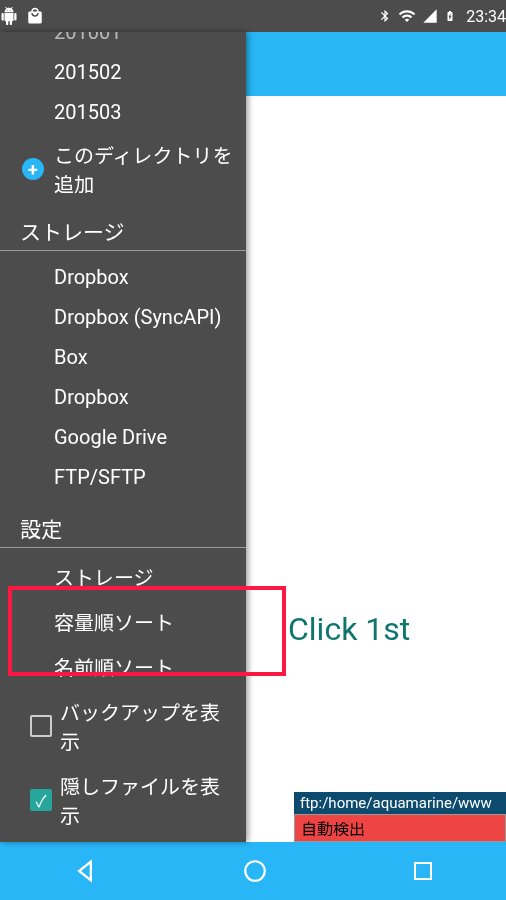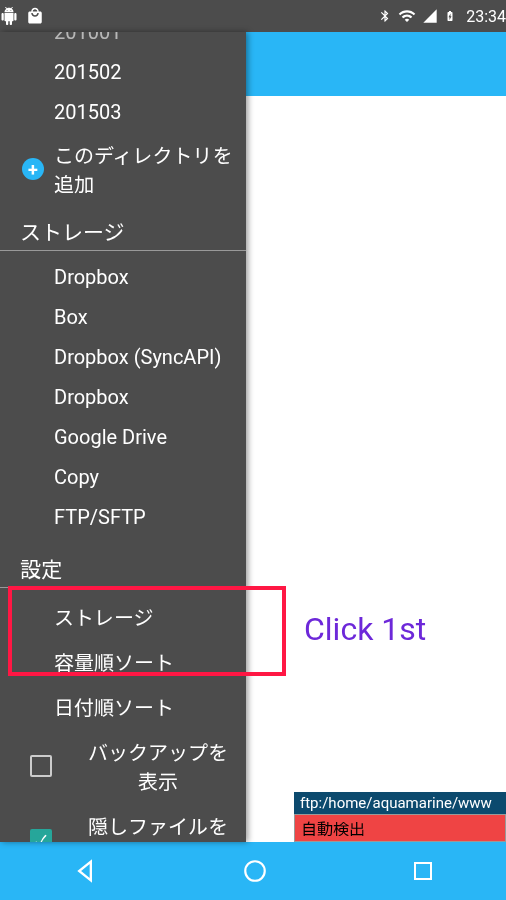--- a/index.html
+++ b/index.html
@@ -87,24 +87,23 @@
       width: 22px; height: 22px; border-radius: 50%;
       background: #29b6f6;
       color: #fff;
       display: flex; align-items: center; justify-content: center;
       font-size: 18px; font-weight: bold;
       flex-shrink: 0;
     }
     .checkbox-row {
       display: flex;
       align-items: center;
-      gap: 28px;
+      gap: 8px;
       padding: 8px 10px 8px 30px;
       font-size: 20px;
-      text-align: center;
     }
     .chk {
       width: 22px; height: 22px;
       border: 2px solid #ccc;
       border-radius: 2px;
       flex-shrink: 0;
       display: flex; align-items: center; justify-content: center;
     }
     .chk.checked {
       background: #26a69a;
@@ -115,25 +114,25 @@
     .highlight {
       position: absolute;
       z-index: 20;
       border: 4px solid #ff1744;
       pointer-events: none;
     }
     .highlight.box1 { top: 586px; left: 8px; width: 278px; height: 90px; }
     .click-label {
       position: absolute;
       z-index: 21;
-      color: #6d28d9;
+      color: #0f766e;
       font-size: 32px;
       font-weight: 400;
       top: 610px;
-      left: 304px;
+      left: 288px;
     }
     .nav-bar {
       position: absolute;
       bottom: 0; left: 0; right: 0;
       height: 58px;
       background: #29b6f6;
       display: flex;
       align-items: center;
       justify-content: space-around;
     }
@@ -217,30 +216,29 @@
 <div class="drawer">
   <div class="item tight" style="margin-top:-20px;opacity:.6">201001</div>
   <div class="item tight">201502</div>
   <div class="item tight">201503</div>
   <div class="add-row">
     <div class="plus-badge">+</div>
     <span>このディレクトリを追加</span>
   </div>
   <div class="header nomargin">ストレージ</div>
   <div class="item tight">Dropbox</div>
+  <div class="item tight">Dropbox (SyncAPI)</div>
   <div class="item tight">Box</div>
-  <div class="item tight">Dropbox (SyncAPI)</div>
   <div class="item tight">Dropbox</div>
   <div class="item tight">Google Drive</div>
-  <div class="item tight">Copy</div>
   <div class="item tight">FTP/SFTP</div>
   <div class="header nomargin" style="margin-top:6px">設定</div>
   <div class="item tight">ストレージ</div>
   <div class="item tight">容量順ソート</div>
-  <div class="item tight">日付順ソート</div>
+  <div class="item tight">名前順ソート</div>
   <div class="checkbox-row">
     <div class="chk"></div>
     <span>バックアップを表示</span>
   </div>
   <div class="checkbox-row">
     <div class="chk checked">✓</div>
     <span>隠しファイルを表示</span>
   </div>
 </div>
 

